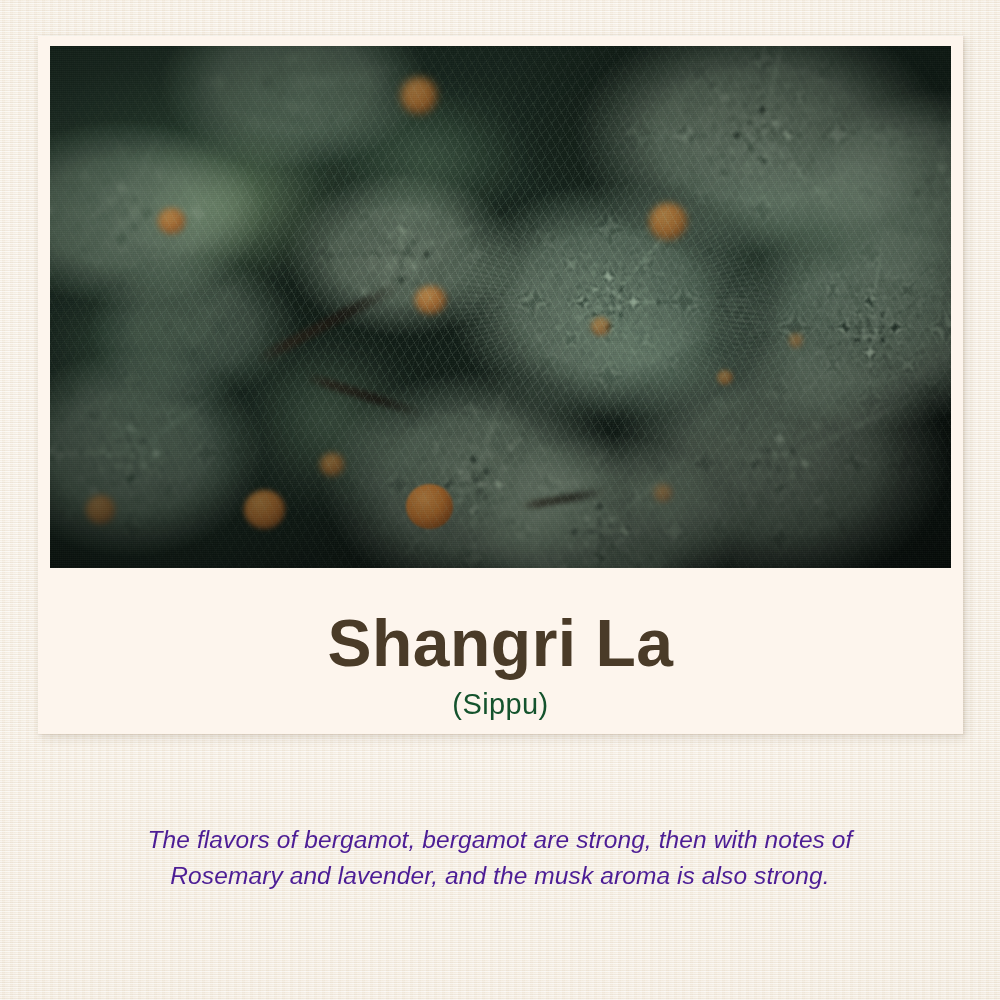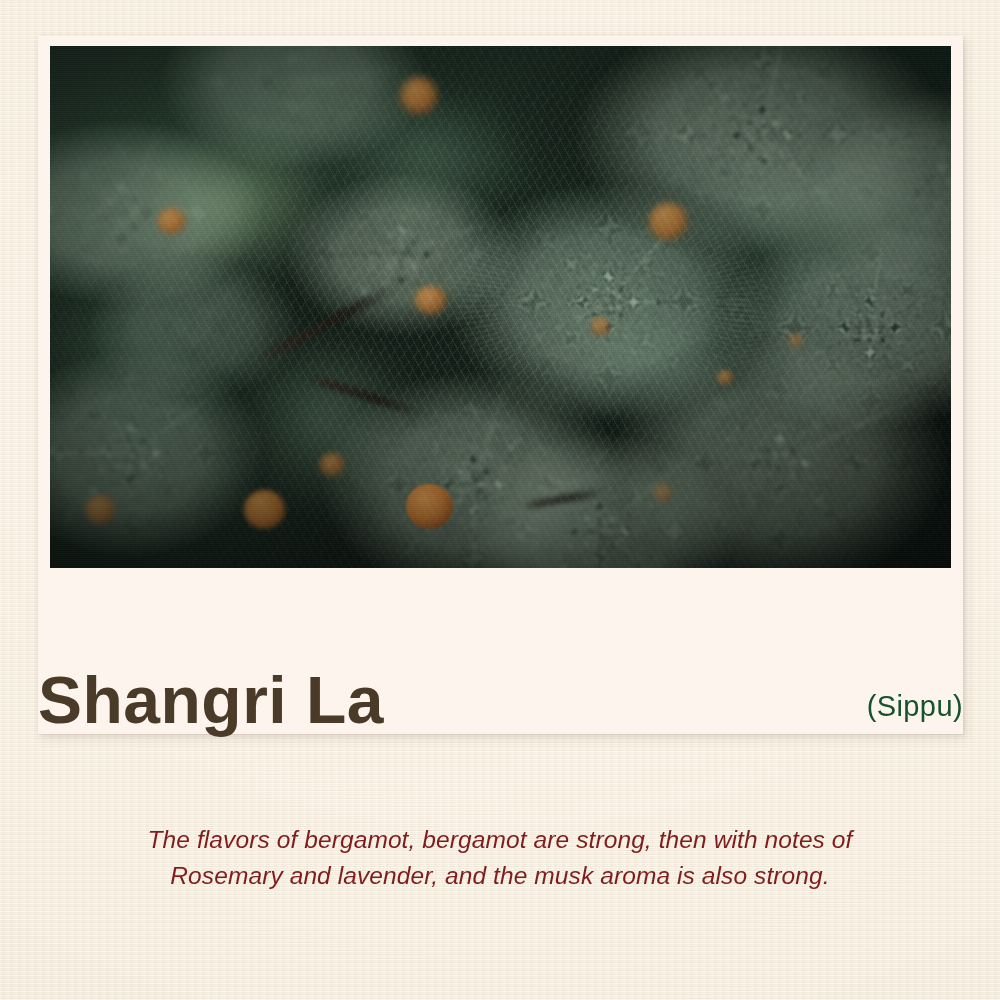--- a/index.html
+++ b/index.html
@@ -195,25 +195,24 @@
   }
 
   
   .card-caption {
     position:absolute;
     left:0;
     top:532px;
     width:100%;
     height:166px;
     display:flex;
-    flex-direction:row;
+    flex-direction:column;
     align-items:center;
-    justify-content:space-between;
+    justify-content:center;
     padding-top:28px;
-    margin-top:36px;
   }
 
   .title {
     font-size:66px;
     font-weight:700;
     letter-spacing:0.5px;
     color:#4a3b28;
     line-height:1.05;
     white-space:nowrap;
   }
@@ -230,21 +229,21 @@
   
   .description {
     position:absolute;
     left:90px;
     top:822px;
     width:820px;
     text-align:center;
     font-size:24.5px;
     font-style:italic;
     line-height:1.46;
-    color:#7f1d1d;
+    color:#4c1d95;
     letter-spacing:0.1px;
   }
 </style>
 </head>
 <body>
 
 <div class="paper-bg"></div>
 
 <div class="card">
 

